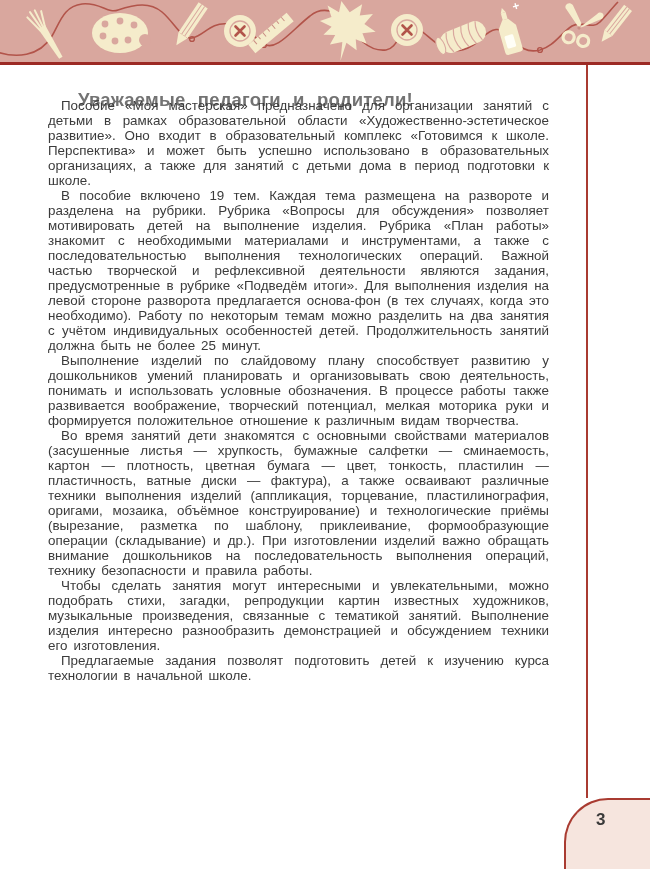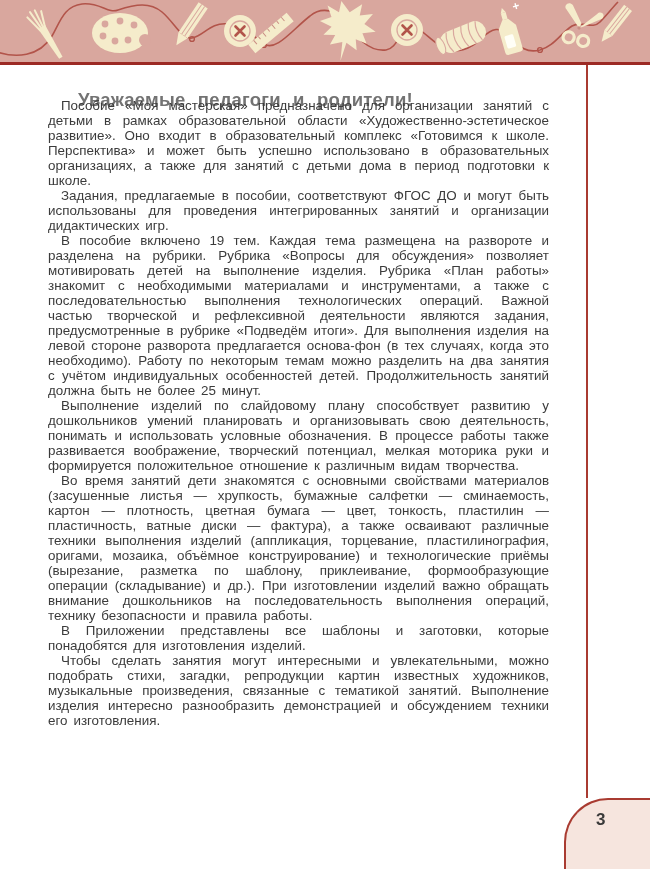--- a/index.html
+++ b/index.html
@@ -130,25 +130,24 @@
       </g>
     </svg>
   </div>
 
   <div class="right-rule"></div>
 
   <h1 class="title">Уважаемые  педагоги  и  родители!</h1>
 
   <div class="body-text">
     <p>Пособие «Моя мастерская» предназначено для организации занятий с детьми в рамках образовательной области «Художественно-эстетическое развитие». Оно входит в образовательный комплекс «Готовимся к школе. Перспектива» и может быть успешно использовано в образовательных организациях, а также для занятий с детьми дома в период подготовки к школе.</p>
-    <p>Задания, предлагаемые в пособии, соответствуют ФГОС ДО и могут быть использованы для проведения интегрированных занятий и организации дидактических игр.</p>
     <p>В пособие включено 19 тем. Каждая тема размещена на развороте и разделена на рубрики. Рубрика «Вопросы для обсуждения» позволяет мотивировать детей на выполнение изделия. Рубрика «План работы» знакомит с необходимыми материалами и инструментами, а также с последовательностью выполнения технологических операций. Важной частью творческой и рефлексивной деятельности являются задания, предусмотренные в рубрике «Подведём итоги». Для выполнения изделия на левой стороне разворота предлагается основа-фон (в тех случаях, когда это необходимо). Работу по некоторым темам можно разделить на два занятия с учётом индивидуальных особенностей детей. Продолжительность занятий должна быть не более 25 минут.</p>
     <p>Выполнение изделий по слайдовому плану способствует развитию у дошкольников умений планировать и организовывать свою деятельность, понимать и использовать условные обозначения. В процессе работы также развивается воображение, творческий потенциал, мелкая моторика руки и формируется положительное отношение к различным видам творчества.</p>
     <p>Во время занятий дети знакомятся с основными свойствами материалов (засушенные листья — хрупкость, бумажные салфетки — сминаемость, картон — плотность, цветная бумага — цвет, тонкость, пластилин — пластичность, ватные диски — фактура), а также осваивают различные техники выполнения изделий (аппликация, торцевание, пластилинография, оригами, мозаика, объёмное конструирование) и технологические приёмы (вырезание, разметка по шаблону, приклеивание, формообразующие операции (складывание) и др.). При изготовлении изделий важно обращать внимание дошкольников на последовательность выполнения операций, технику безопасности и правила работы.</p>
-    <p>В Приложении представлены все шаблоны и заготовки, которые понадобятся для изготовления изделий.</p>
     <p>Чтобы сделать занятия могут интересными и увлекательными, можно подобрать стихи, загадки, репродукции картин известных художников, музыкальные произведения, связанные с тематикой занятий. Выполнение изделия интересно разнообразить демонстрацией и обсуждением техники его изготовления.</p>
+    <p>Предлагаемые задания позволят подготовить детей к изучению курса технологии в начальной школе.</p>
   </div>
 
   <div class="page-tab">
     <span class="page-num">3</span>
   </div>
 
 </div>
 
 </body></html>

